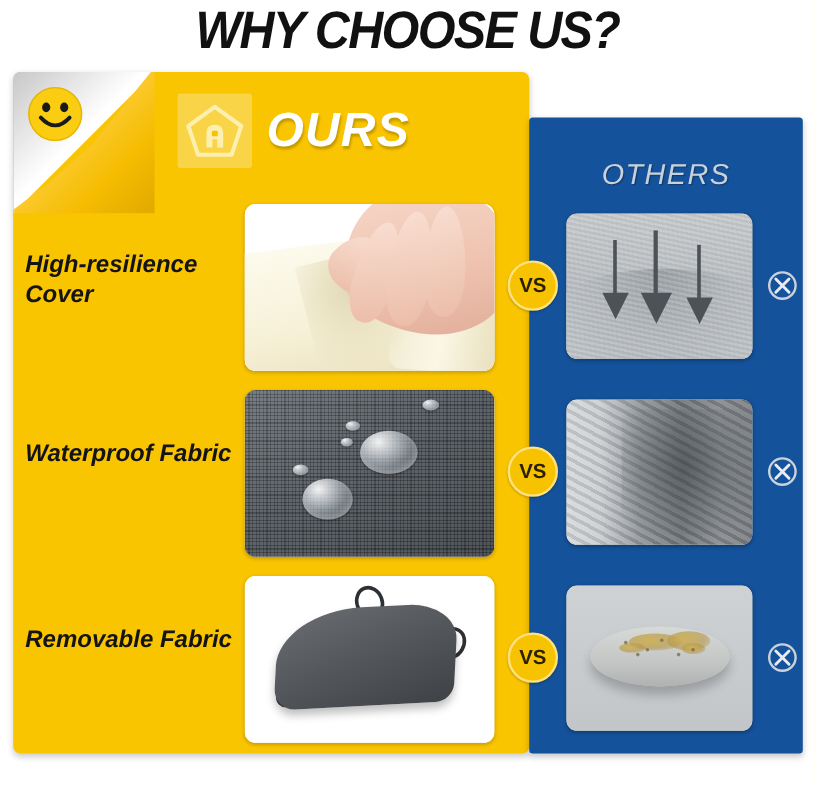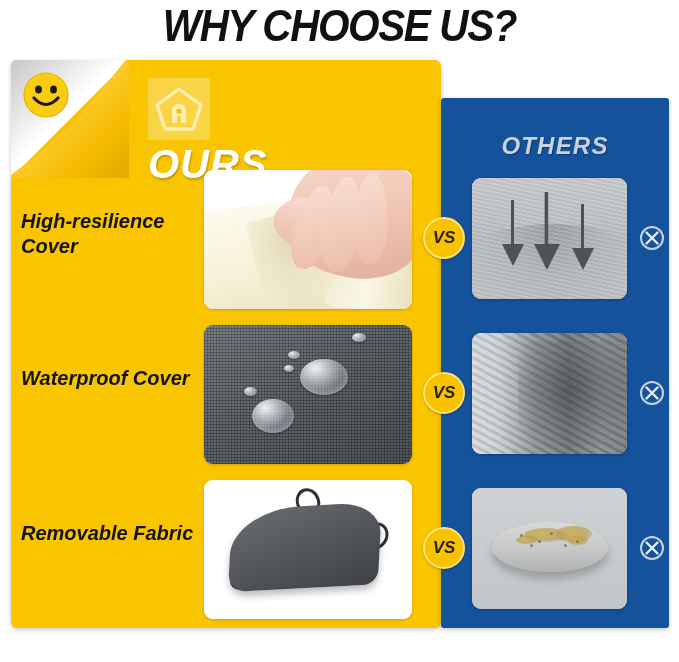--- a/index.html
+++ b/index.html
@@ -94,22 +94,22 @@
     width: 48px;
     height: 48px;
   }
 
   
   #ours-header {
     position: absolute;
     left: 148px;
     top: 78px;
     display: flex;
-    gap: 2px;
-    flex-direction: column;
+    align-items: center;
+    gap: 12px;
   }
   #house-logo-icon {
     width: 62px;
     height: 62px;
     background: rgba(255,255,255,0.28);
     border-radius: 2px;
     display: flex;
     align-items: center;
     justify-content: center;
   }
@@ -123,21 +123,21 @@
   }
 
   
   #others-label {
     position: absolute;
     left: 441px;
     top: 132px;
     width: 228px;
     text-align: center;
     font-size: 24px;
-    font-weight: bold;
+    font-weight: normal;
     font-style: italic;
     color: #C9D2DC;
     letter-spacing: 1.2px;
     text-shadow: 1px 1px 1px rgba(0,0,0,0.30);
   }
 
   
   .feature-label {
     position: absolute;
     left: 21px;
@@ -188,21 +188,20 @@
     height: 42px;
     border-radius: 50%;
     background: #F7C200;
     border: 2px solid #FFE27E;
     box-sizing: border-box;
     display: flex;
     align-items: center;
     justify-content: center;
     font-size: 17px;
     font-weight: bold;
-    font-style: italic;
     color: #2b2100;
     z-index: 5;
     box-shadow: 0 1px 2px rgba(0,0,0,0.25);
   }
   .vs1 { top: 217px; }
   .vs2 { top: 372px; }
   .vs3 { top: 527px; }
 
   
   .x-circle {
@@ -459,21 +458,21 @@
         <div class="head"></div>
       </div>
   </div>
 </div>
 
 <svg class="x-circle x1" viewBox="0 0 26 26">
   <circle cx="13" cy="13" r="11" fill="none" stroke="#C9D2DC" stroke-width="2"></circle>
   <path d="M7.5 7.5 L18.5 18.5 M18.5 7.5 L7.5 18.5" stroke="#E6ECF2" stroke-width="2.4" stroke-linecap="round"></path>
 </svg>
 
-<div class="feature-label row2-lbl">Waterproof Cover</div>
+<div class="feature-label row2-lbl">Waterproof Fabric</div>
 
 <div class="ours-card row2-ours">
   <div class="img-fabric">
     <div class="drop d1"></div>
     <div class="drop d2"></div>
     <div class="drop d3"></div>
     <div class="drop d4"></div>
     <div class="drop d5"></div>
     <div class="drop d6"></div>
   </div>

